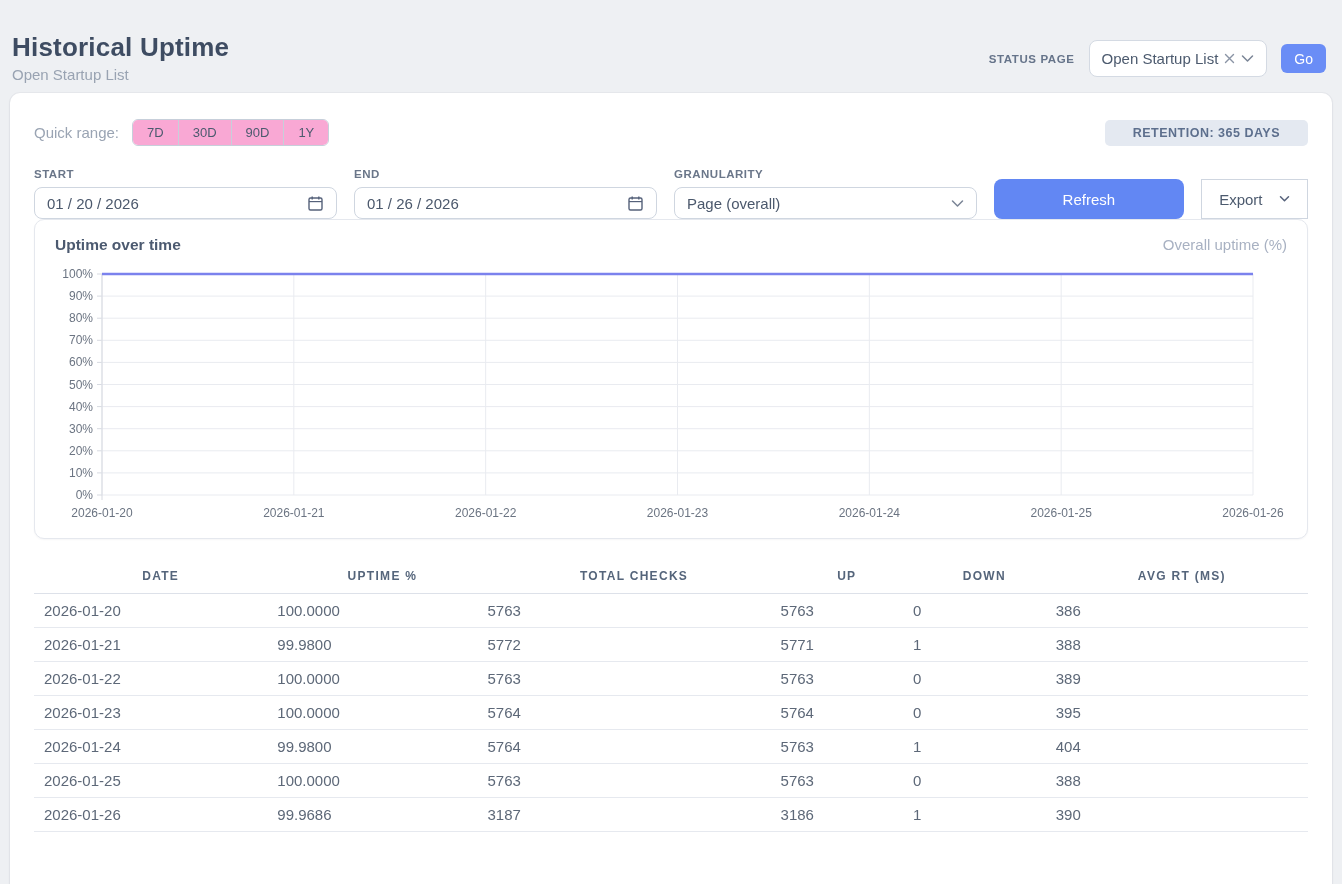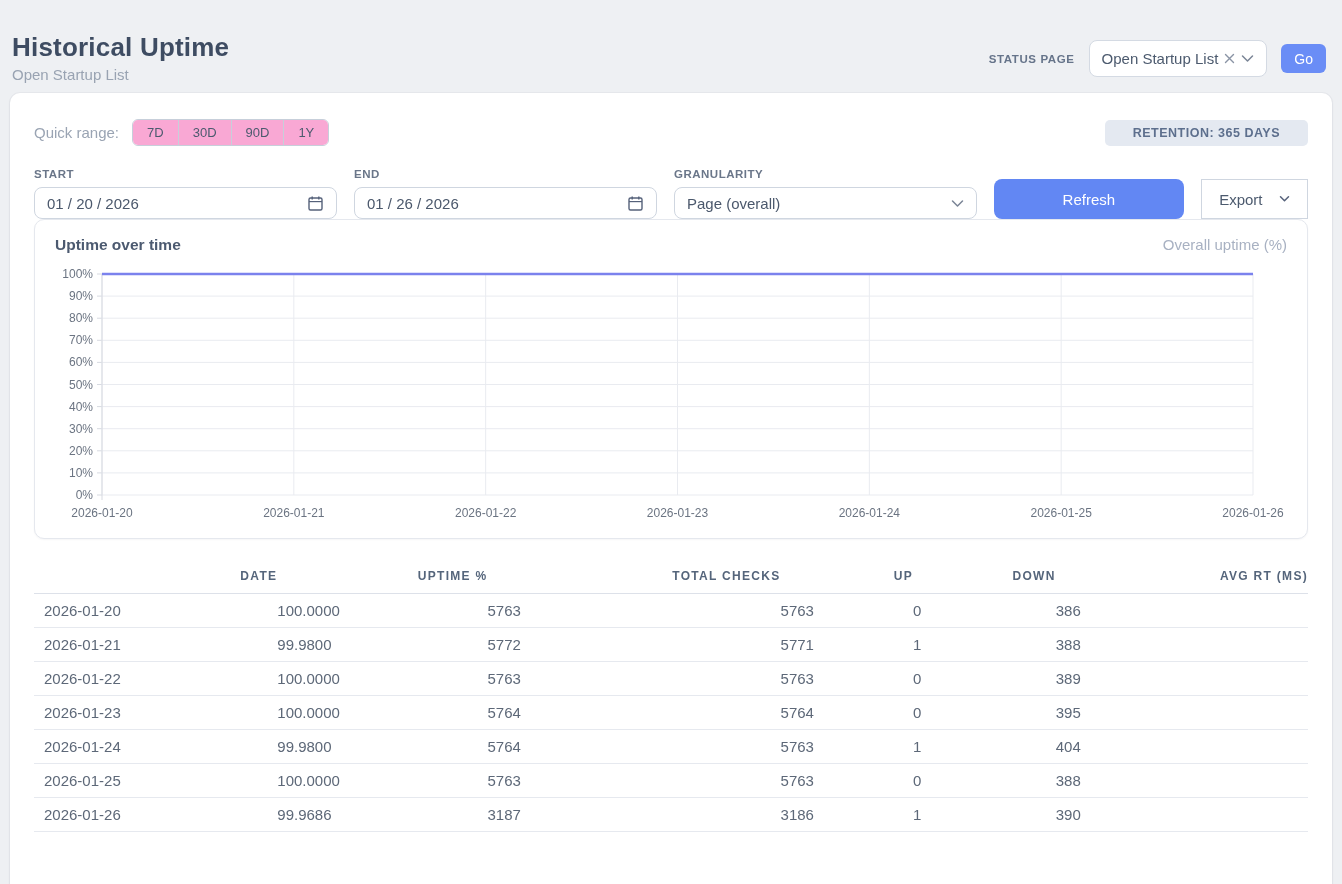--- a/index.html
+++ b/index.html
@@ -71,21 +71,21 @@
   .chart-title { font-size:15.5px; font-weight:700; color:#4c5a70; }
   .chart-legend { font-size:15px; color:#a8b1c2; }
   .chart-svg { display:block; margin-top:8px; }
   .chart-svg text.tick { font-family:"Liberation Sans","DejaVu Sans",sans-serif; font-size:12px; fill:#6b7482; }
   
   .uptime-table { width:100%; border-collapse:collapse; table-layout:fixed; margin-top:24px; }
   .uptime-table col.c1{width:19.1%} .uptime-table col.c2{width:16.5%}
   .uptime-table col.c3{width:23.0%} .uptime-table col.c4{width:10.4%}
   .uptime-table col.c5{width:11.2%} .uptime-table col.c6{width:19.8%}
   .uptime-table th {
-    text-align:right; font-size:12px; font-weight:700; color:#55657b; letter-spacing:1.3px;
+    text-align:center; font-size:12px; font-weight:700; color:#55657b; letter-spacing:1.3px;
     padding:6px 0 10px 0; border-bottom:1px solid #dde1e9;
   }
   .uptime-table th:first-child, .uptime-table td:first-child { padding-left:10px; }
   .uptime-table td {
     font-size:15px; color:#5d6878; padding:8px 0; border-bottom:1px solid #e6e9ef; height:33px;
   }
   svg.icon { display:block; }
 </style>
 </head>
 <body>

